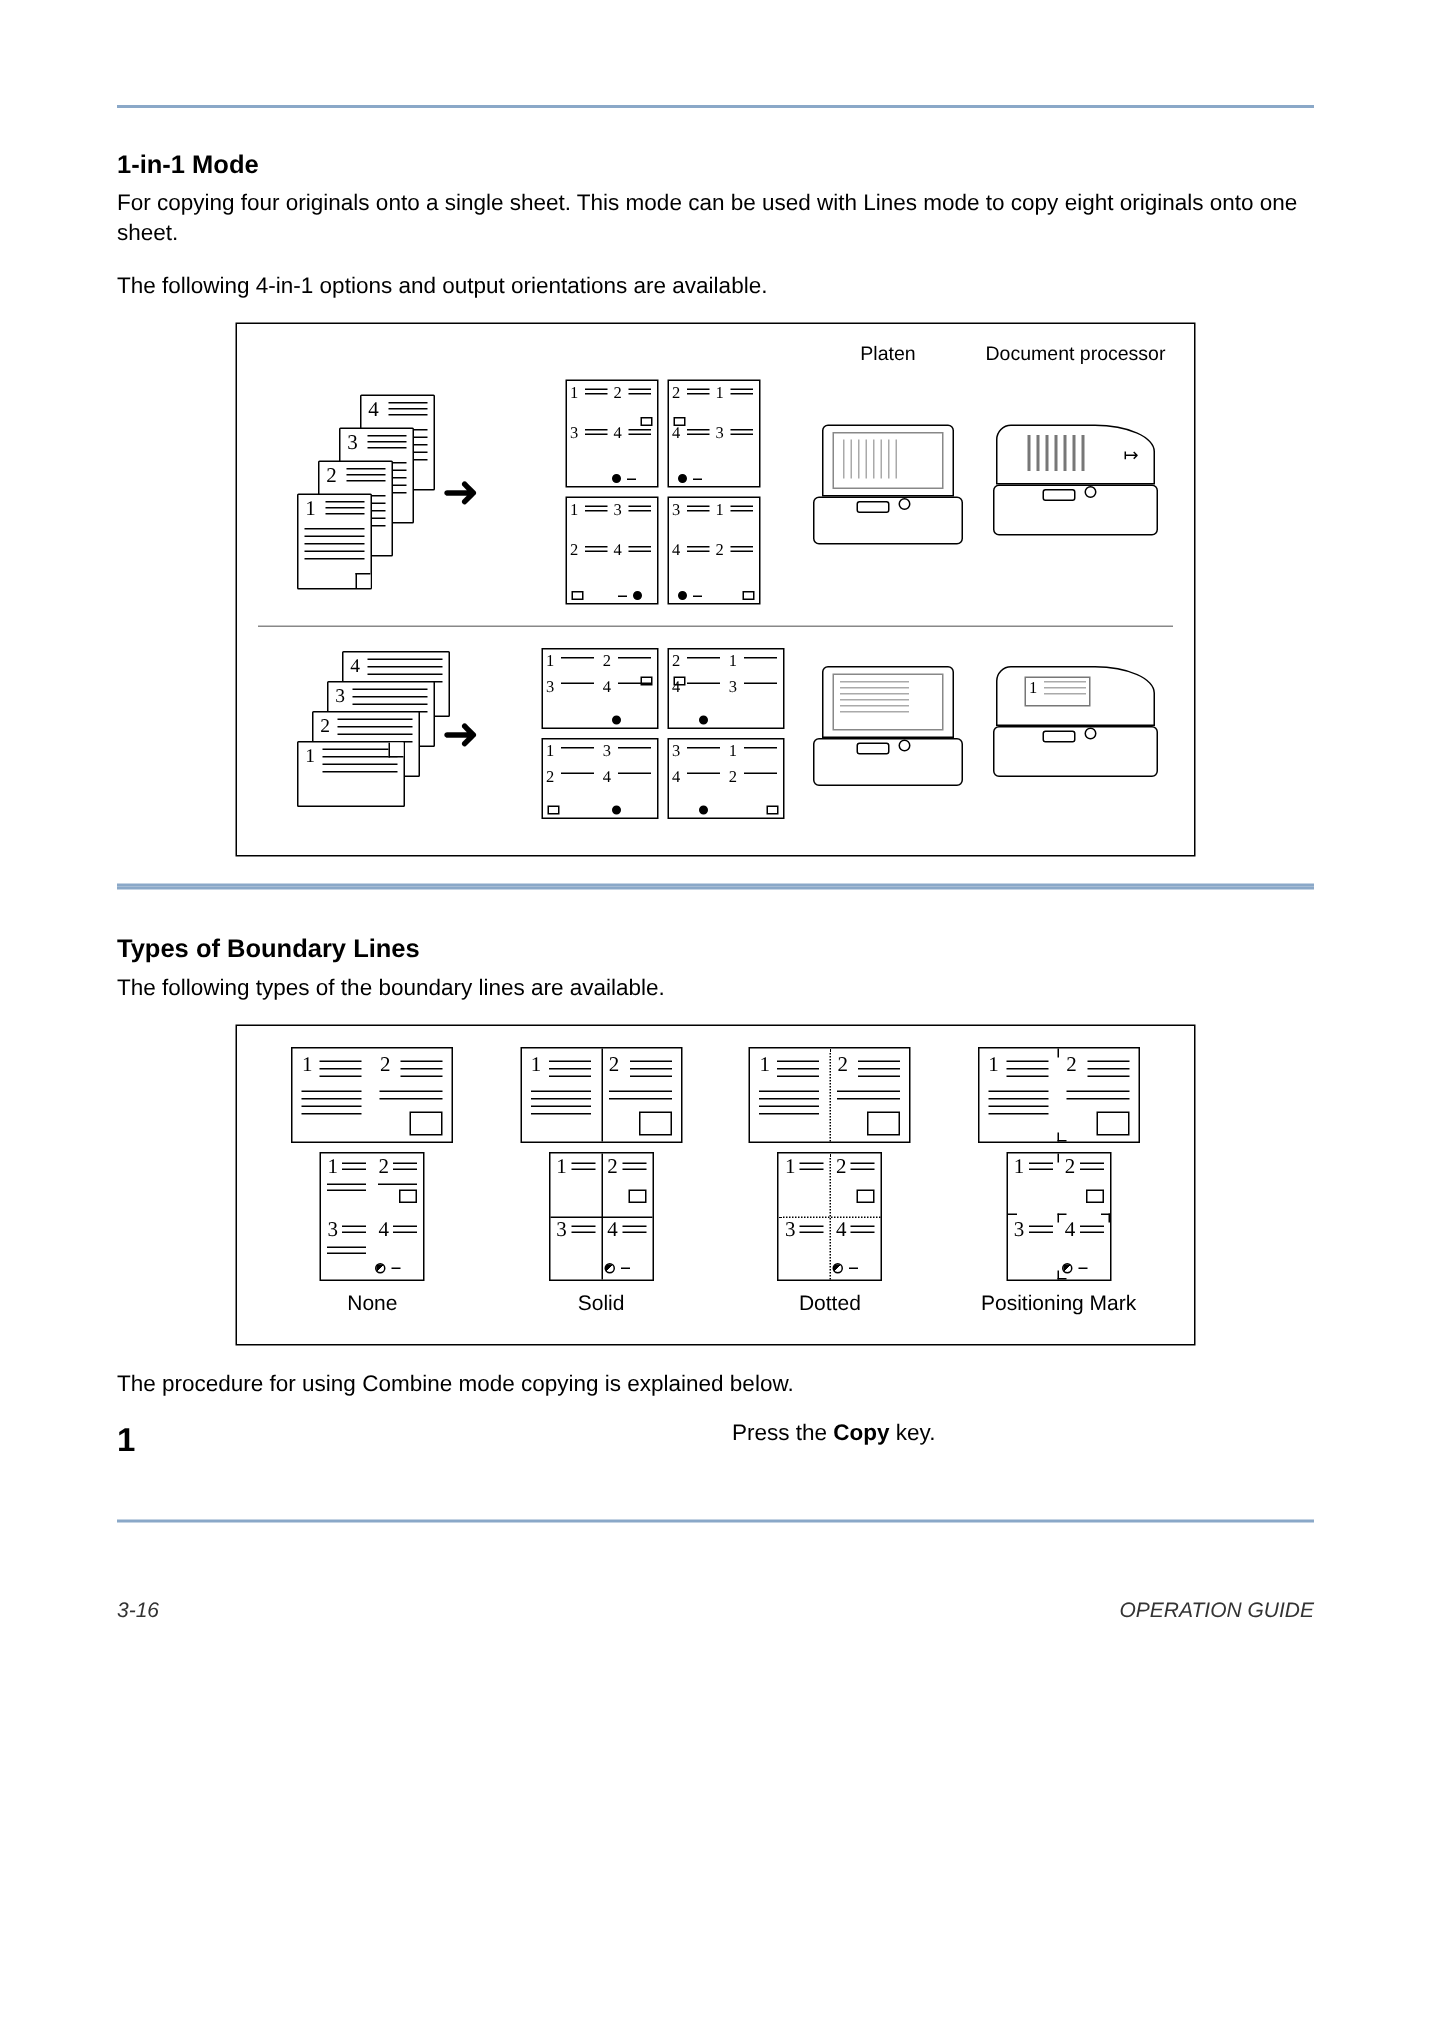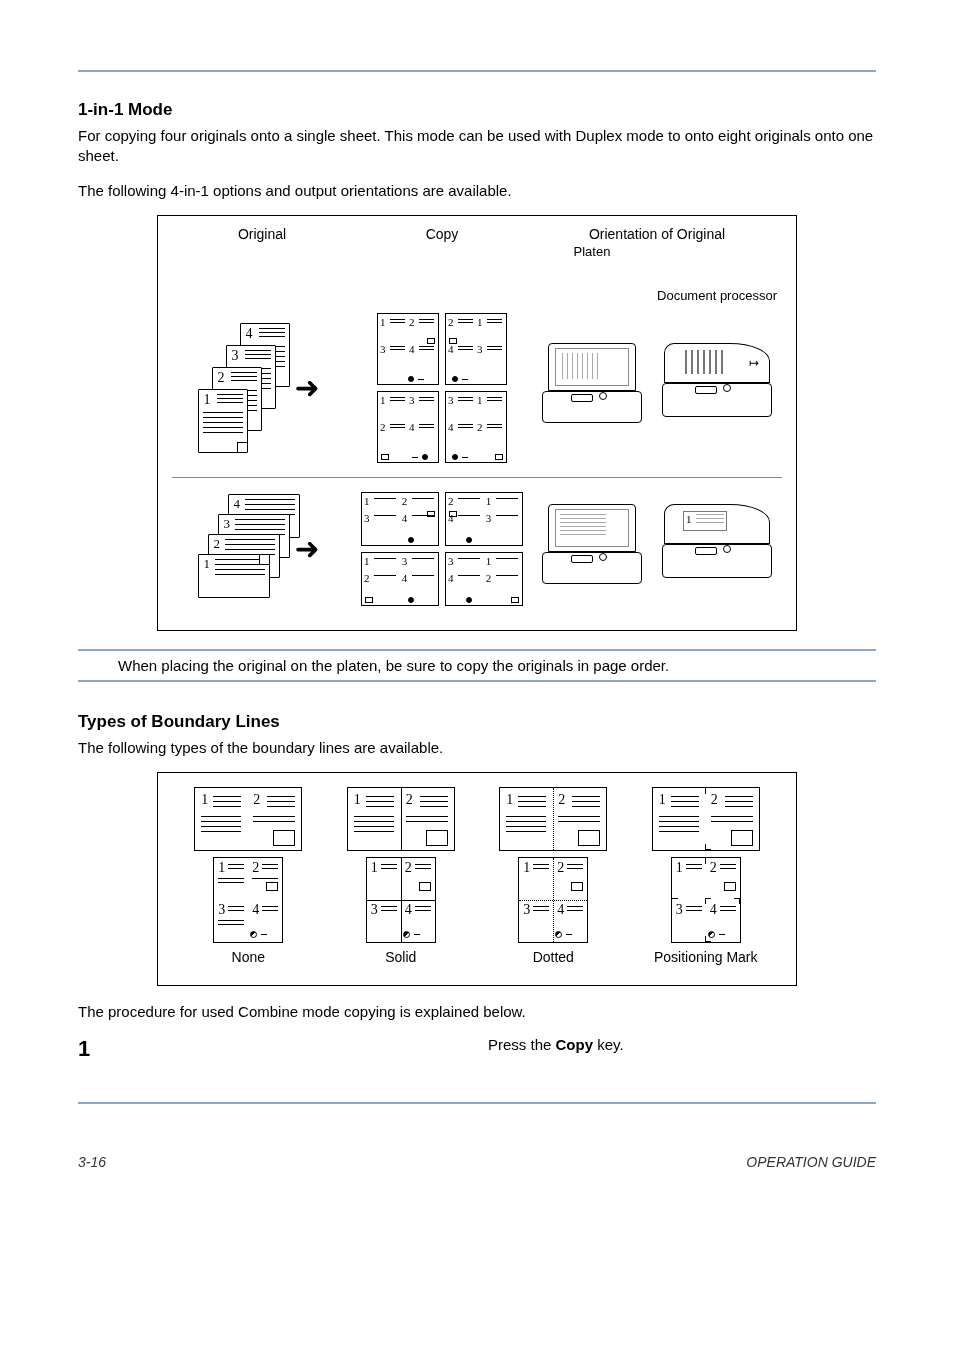--- a/index.html
+++ b/index.html
@@ -44,21 +44,21 @@
   .diag-headers .h1 { width: 180px; text-align: center; }
   .diag-headers .h2 { width: 180px; text-align: center; }
   .diag-headers .h3 { flex: 1; text-align: center; }
   .diag-sub {
     display: flex;
     font-size: 13px;
     margin-top: 2px;
   }
   .diag-sub .s1 { width: 360px; }
   .diag-sub .s2 { width: 120px; text-align: center; }
-  .diag-sub .s3 { flex: 1; text-align: center; margin-top: 44px; }
+  .diag-sub .s3 { flex: 1; text-align: center; }
   .diag-row {
     display: flex;
     align-items: center;
     padding: 10px 0;
   }
   .cell { position: relative; }
   .orig-cell { width: 180px; display: flex; align-items: center; justify-content: center; }
   .copy-cell { width: 180px; display: flex; flex-wrap: wrap; justify-content: center; gap: 6px; }
   .orient-cell { flex: 1; display: flex; justify-content: space-around; align-items: flex-start; }
   .divider { border-top: 1px solid #888; margin: 4px 0; }
@@ -136,29 +136,24 @@
   .footer { display:flex; justify-content:space-between; font-size:14px; font-style:italic; color:#333; margin-top:50px; }
   .posmark { position:absolute; width:6px; height:6px; border-top:1px solid #000; border-left:1px solid #000; }
 </style>
 </head>
 <body>
 
 <div class="page">
   <div class="hr-top"></div>
 
   <div class="section-title">1-in-1 Mode</div>
-  <div class="para">For copying four originals onto a single sheet. This mode can be used with Duplex mode to onto eight originals onto one sheet.</div>
+  <div class="para">For copying four originals onto a single sheet. This mode can be used with Lines mode to copy eight originals onto one sheet.</div>
   <div class="para">The following 4-in-1 options and output orientations are available.</div>
 
   <div class="diagram-box">
-    <div class="diag-headers">
-      <div class="h1">Original</div>
-      <div class="h2">Copy</div>
-      <div class="h3">Orientation of Original</div>
-    </div>
     <div class="diag-sub">
       <div class="s1"></div>
       <div class="s2">Platen</div>
       <div class="s3">Document processor</div>
     </div>
 
     <div class="diag-row">
       <div class="cell orig-cell">
         <div class="stack">
           <div class="sheet" style="top:0;left:40px;">
@@ -513,21 +508,20 @@
               <div class="slot"></div>
               <div class="btn"></div>
             </div>
         </div>
       </div>
     </div>
   </div>
 
   <div class="note-wrap">
     <div class="note-bar"></div>
-    <div class="note-text">When placing the original on the platen, be sure to copy the originals in page order.</div>
     <div class="note-bar"></div>
   </div>
 
   <div class="section-title">Types of Boundary Lines</div>
   <div class="para">The following types of the boundary lines are available.</div>
 
   <div class="boundary-box">
     <div class="brow">
 
       <div class="bcell">
@@ -765,21 +759,21 @@
               <span class="bl"></span>
             </div>
           <div style="position:absolute;bottom:4px;left:36px;width:7px;height:7px;border:1px solid #000;border-radius:50%;background:linear-gradient(135deg,#000 50%,#fff 50%);"></div>
           <div style="position:absolute;bottom:7px;left:47px;width:6px;height:1px;background:#000;"></div>
         </div>
         <div class="blbl">Positioning Mark</div>
       </div>
     </div>
   </div>
 
-  <div class="para">The procedure for used Combine mode copying is explained below.</div>
+  <div class="para">The procedure for using Combine mode copying is explained below.</div>
 
   <div class="step">
     <div class="sn">1</div>
     <div class="st">
       <span>Press the </span><b>Copy</b><span> key.</span>
     </div>
   </div>
 
   <div class="hr-bottom"></div>
   <div class="footer">

